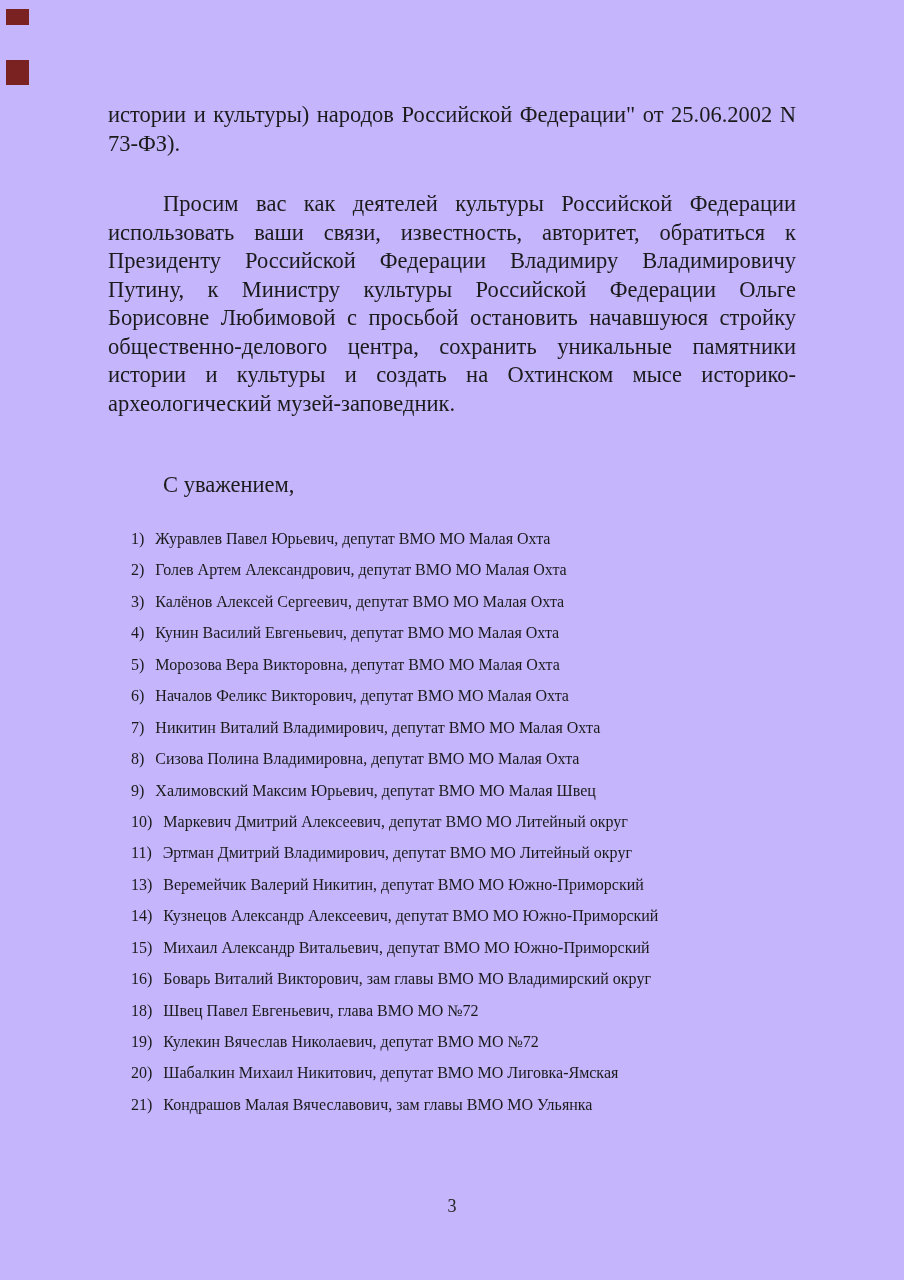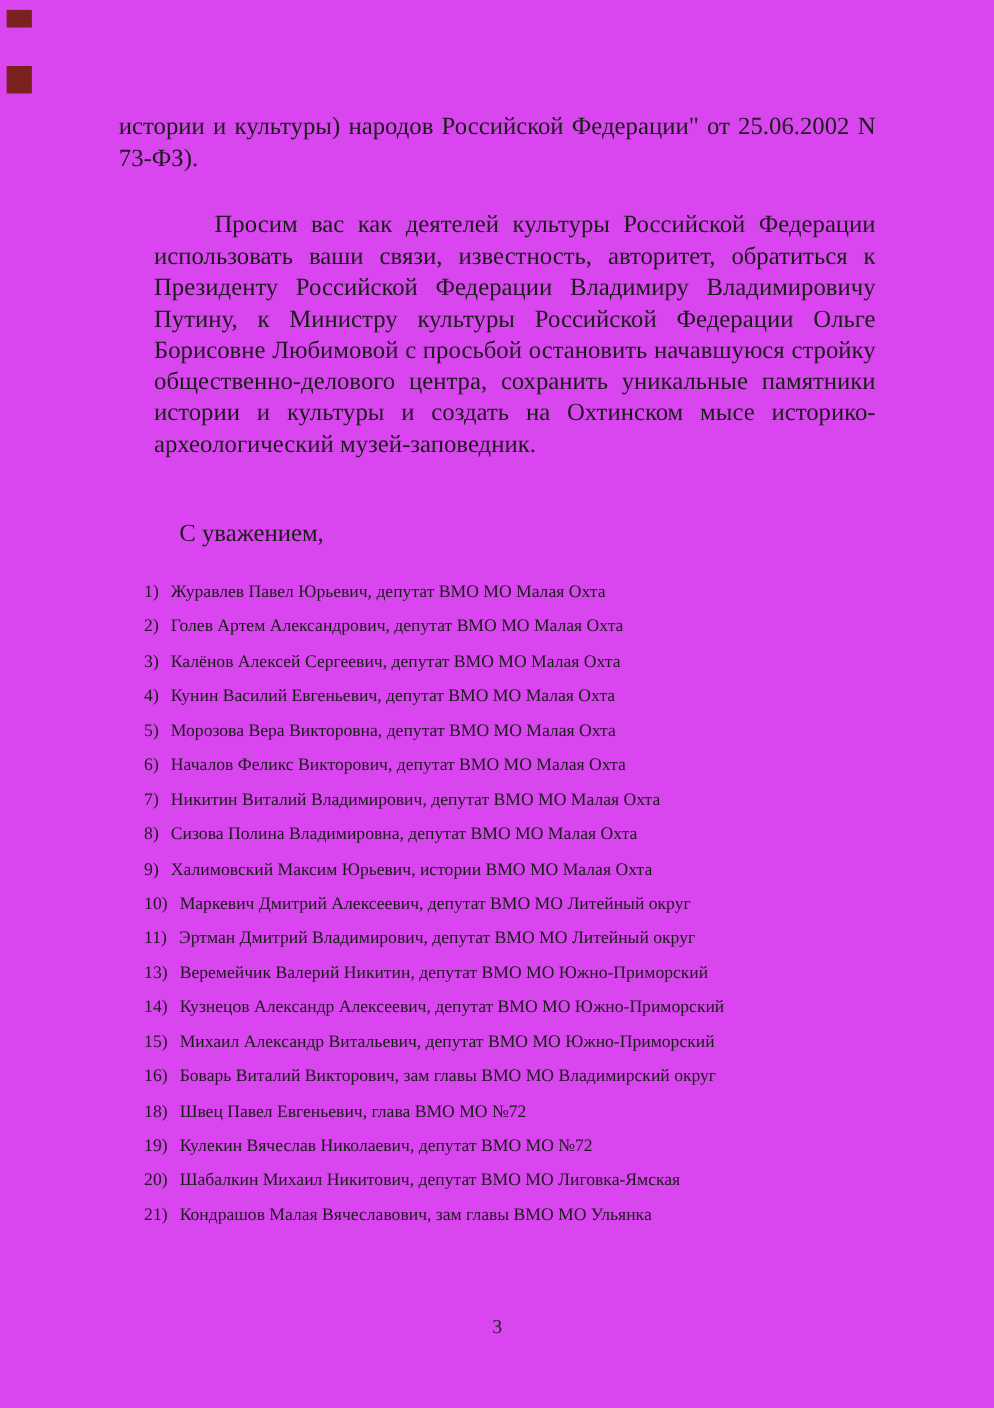--- a/index.html
+++ b/index.html
@@ -4,21 +4,21 @@
 <style>
   html, body {
     margin: 0;
     padding: 0;
     background: #ffffff;
   }
   .page {
     position: relative;
     width: 904px;
     height: 1280px;
-    background: #d946ef;
+    background: #c4b5fd;
     overflow: hidden;
     font-family: "Liberation Serif", "DejaVu Serif", serif;
     color: #1b1b1b;
   }
   .red-mark {
     position: absolute;
     background: #7a2121;
   }
   .red-mark.m1 { left: 6px; top: 9px;  width: 23px; height: 16px; }
   .red-mark.m2 { left: 6px; top: 60px; width: 23px; height: 25px; }
@@ -30,21 +30,21 @@
     width: 688px;
   }
   .body-par {
     margin: 0;
     font-size: 22.5px;
     line-height: 28.5px;
     text-align: justify;
     text-justify: inter-word;
   }
   .par-1 { margin-top: 101px; }
-  .par-2 { margin-top: 32px; text-indent: 55px; margin-left: 32px; }
+  .par-2 { margin-top: 32px; text-indent: 55px; }
 
   .closing {
     margin: 53px 0 0 55px;
     font-size: 22.5px;
     line-height: 28px;
   }
 
   .signatories {
     list-style: none;
     margin: 31px 0 0 23px;
@@ -87,21 +87,21 @@
 
     <ol class="signatories">
         <li><span class="num">1)</span><span class="txt">Журавлев Павел Юрьевич, депутат ВМО МО Малая Охта</span></li>
         <li><span class="num">2)</span><span class="txt">Голев Артем Александрович, депутат ВМО МО Малая Охта</span></li>
         <li><span class="num">3)</span><span class="txt">Калёнов Алексей Сергеевич, депутат ВМО МО Малая Охта</span></li>
         <li><span class="num">4)</span><span class="txt">Кунин Василий Евгеньевич, депутат ВМО МО Малая Охта</span></li>
         <li><span class="num">5)</span><span class="txt">Морозова Вера Викторовна, депутат ВМО МО Малая Охта</span></li>
         <li><span class="num">6)</span><span class="txt">Началов Феликс Викторович, депутат ВМО МО Малая Охта</span></li>
         <li><span class="num">7)</span><span class="txt">Никитин Виталий Владимирович, депутат ВМО МО Малая Охта</span></li>
         <li><span class="num">8)</span><span class="txt">Сизова Полина Владимировна, депутат ВМО МО Малая Охта</span></li>
-        <li><span class="num">9)</span><span class="txt">Халимовский Максим Юрьевич, истории ВМО МО Малая Охта</span></li>
+        <li><span class="num">9)</span><span class="txt">Халимовский Максим Юрьевич, депутат ВМО МО Малая Швец</span></li>
         <li><span class="num">10)</span><span class="txt">Маркевич Дмитрий Алексеевич, депутат ВМО МО Литейный округ</span></li>
         <li><span class="num">11)</span><span class="txt">Эртман Дмитрий Владимирович, депутат ВМО МО Литейный округ</span></li>
         <li><span class="num">13)</span><span class="txt">Веремейчик Валерий Никитин, депутат ВМО МО Южно-Приморский</span></li>
         <li><span class="num">14)</span><span class="txt">Кузнецов Александр Алексеевич, депутат ВМО МО Южно-Приморский</span></li>
         <li><span class="num">15)</span><span class="txt">Михаил Александр Витальевич, депутат ВМО МО Южно-Приморский</span></li>
         <li><span class="num">16)</span><span class="txt">Боварь Виталий Викторович, зам главы ВМО МО Владимирский округ</span></li>
         <li><span class="num">18)</span><span class="txt">Швец Павел Евгеньевич, глава ВМО МО №72</span></li>
         <li><span class="num">19)</span><span class="txt">Кулекин Вячеслав Николаевич, депутат ВМО МО №72</span></li>
         <li><span class="num">20)</span><span class="txt">Шабалкин Михаил Никитович, депутат ВМО МО Лиговка-Ямская</span></li>
         <li><span class="num">21)</span><span class="txt">Кондрашов Малая Вячеславович, зам главы ВМО МО Ульянка</span></li>

